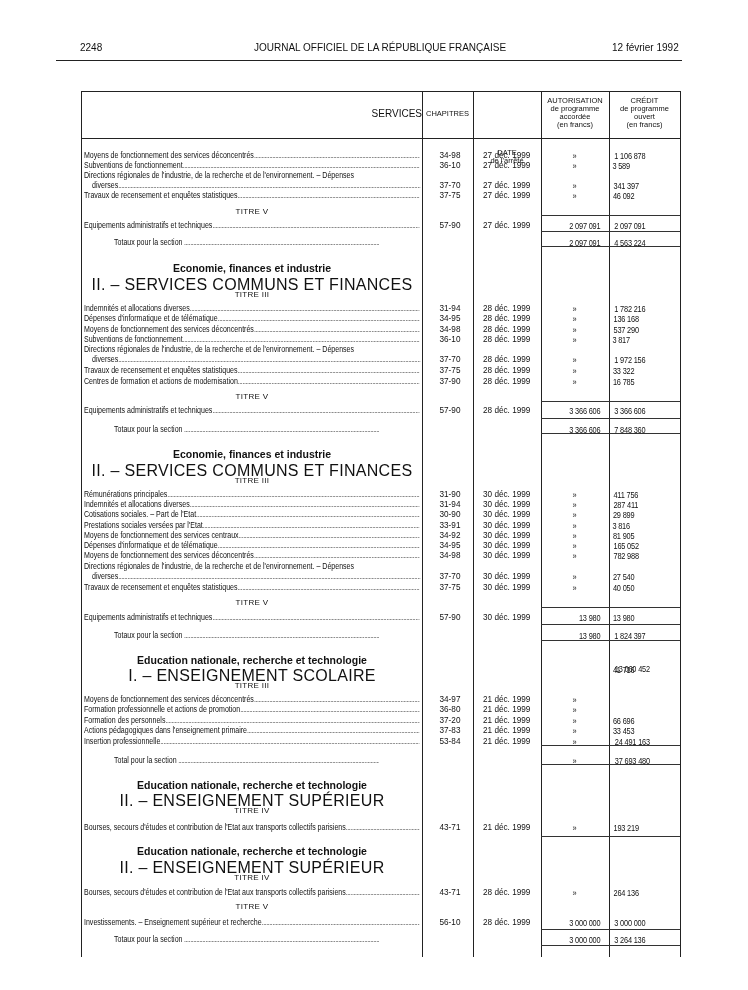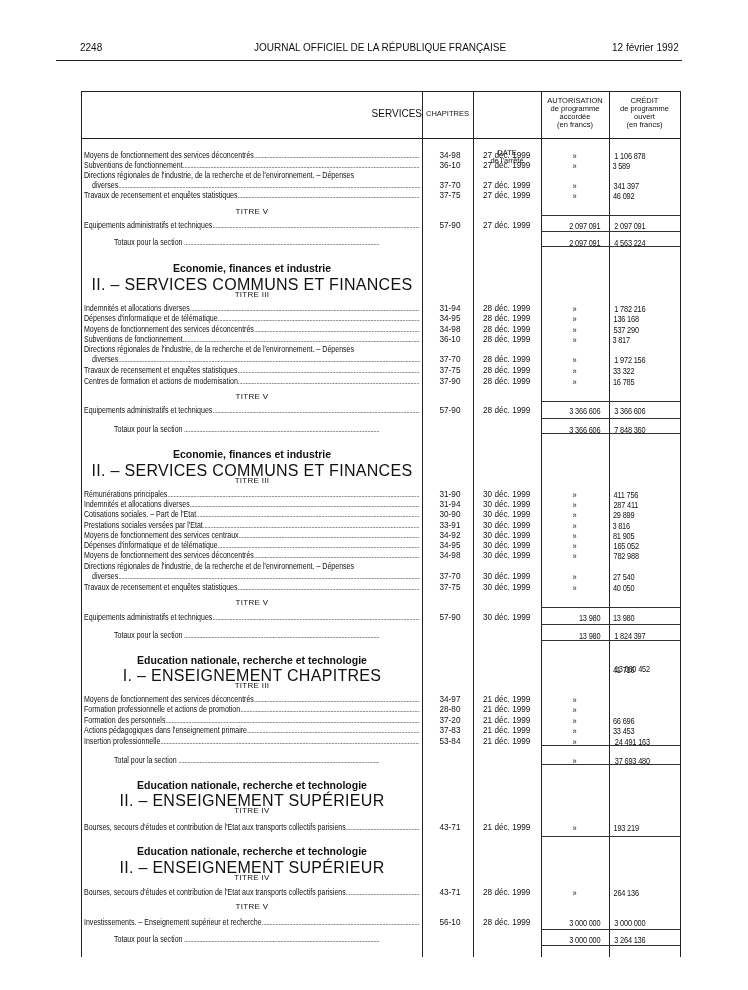--- a/index.html
+++ b/index.html
@@ -204,29 +204,29 @@
     <div class="r date" style="top: 613px;">30 déc. 1999</div>
     <div class="r auto" style="top: 613px;"><span class="num">13 980</span></div>
     <div class="r cred" style="top: 613px;"><span class="num">13 980</span></div>
     <div class="r svc" style="top: 631px; left: 114px; width: 308px;"><span>Totaux pour la section</span><span class="dots"> ....................................................................................................................................................................................................................................</span></div>
     <div class="r auto" style="top: 631px;"><span class="num">13 980</span></div>
     <div class="r cred" style="top: 631px;"><span class="num">1 824 397</span></div>
     <div class="sline" style="left: 541px; width: 139px; top: 607px;"></div>
     <div class="sline" style="left: 541px; width: 139px; top: 624px;"></div>
     <div class="sline" style="left: 541px; width: 139px; top: 640px;"></div>
     <div class="ministry" style="top: 654px;">Education nationale, recherche et technologie</div>
-    <div class="division" style="top: 667px;">I. – ENSEIGNEMENT CHAPITRES</div>
+    <div class="division" style="top: 667px;">I. – ENSEIGNEMENT SCOLAIRE</div>
     <div class="titre" style="top: 681px;">TITRE III</div>
     <div class="r svc" style="top: 695px;"><span>Moyens de fonctionnement des services déconcentrés</span><span class="dots">....................................................................................................................................................................................................................................</span></div>
     <div class="r chap" style="top: 695px;">34-97</div>
     <div class="r date" style="top: 695px;">21 déc. 1999</div>
     <div class="r auto guil" style="top: 695px;"><span class="num">»</span></div>
     <div class="r cred" style="top: 665px;"><span class="num">41 716</span></div>
     <div class="r svc" style="top: 705px;"><span>Formation professionnelle et actions de promotion</span><span class="dots">....................................................................................................................................................................................................................................</span></div>
-    <div class="r chap" style="top: 705px;">28-80</div>
+    <div class="r chap" style="top: 705px;">36-80</div>
     <div class="r date" style="top: 705px;">21 déc. 1999</div>
     <div class="r auto guil" style="top: 705px;"><span class="num">»</span></div>
     <div class="r cred" style="top: 664px;"><span class="num">13 060 452</span></div>
     <div class="r svc" style="top: 716px;"><span>Formation des personnels</span><span class="dots">....................................................................................................................................................................................................................................</span></div>
     <div class="r chap" style="top: 716px;">37-20</div>
     <div class="r date" style="top: 716px;">21 déc. 1999</div>
     <div class="r auto guil" style="top: 716px;"><span class="num">»</span></div>
     <div class="r cred" style="top: 716px;"><span class="num">66 696</span></div>
     <div class="r svc" style="top: 726px;"><span>Actions pédagogiques dans l'enseignement primaire</span><span class="dots">....................................................................................................................................................................................................................................</span></div>
     <div class="r chap" style="top: 726px;">37-83</div>

